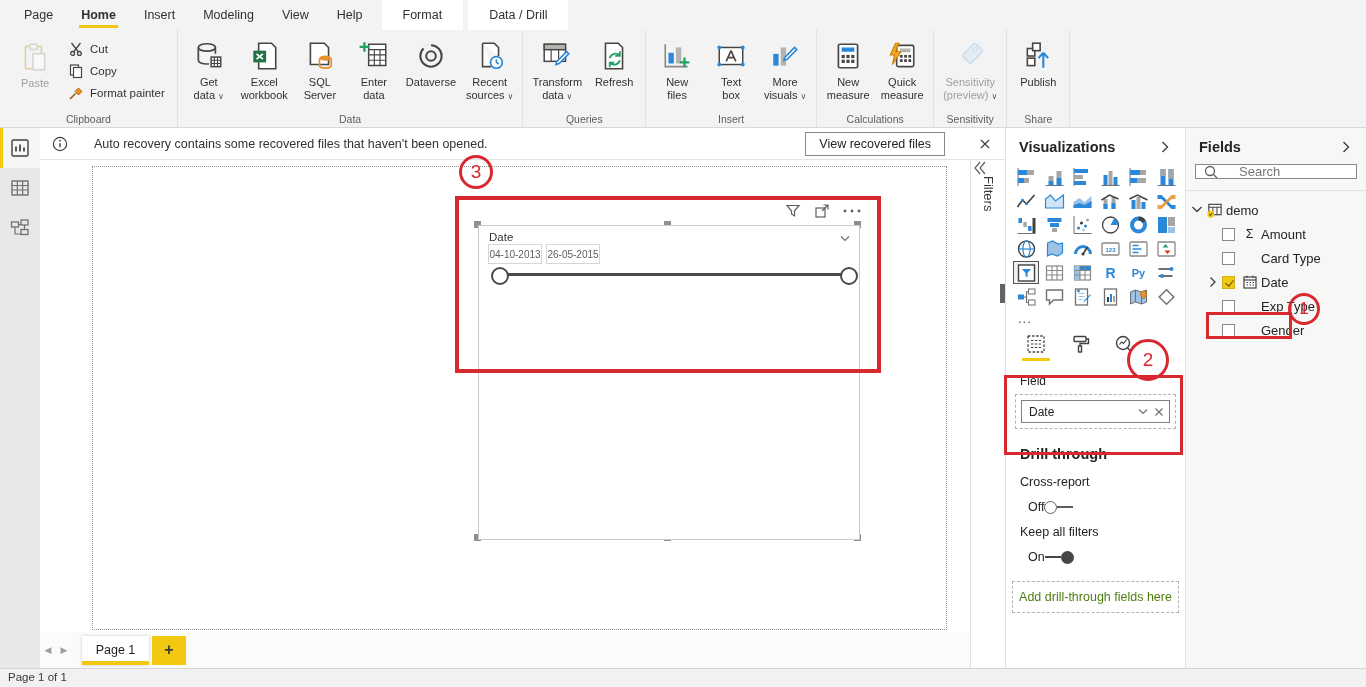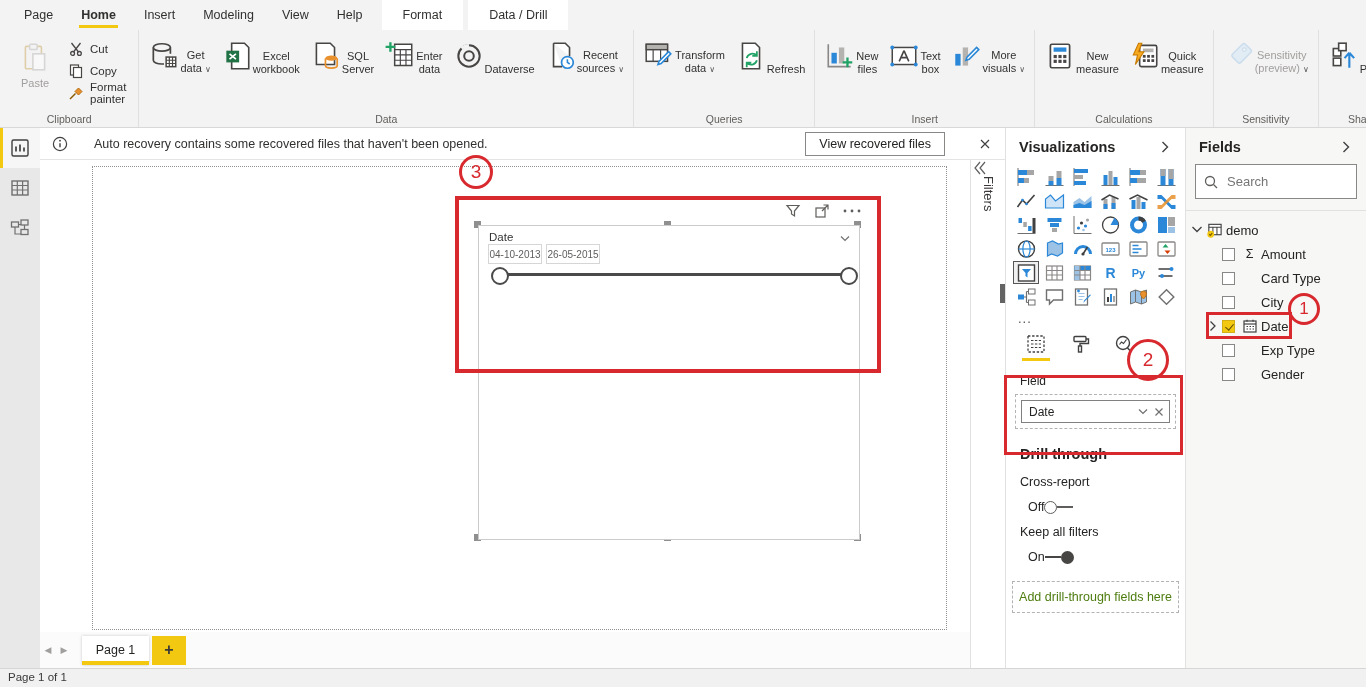--- a/index.html
+++ b/index.html
@@ -13,21 +13,21 @@
   .menu-item{padding:0 14px;font-size:12.5px;line-height:30px;color:#323130;position:relative;cursor:default}
   .menu-item.active{font-weight:700}
   .menu-item.active::after{content:'';position:absolute;left:12px;right:12px;bottom:2px;height:3px;background:#F2C811}
   .ctx-tab{background:#fff;padding:0 21px;line-height:30px;font-size:12.5px;margin-left:5px;color:#323130}
 
   
   .ribbon{position:absolute;left:0;top:30px;width:100%;height:98px;background:#f3f3f3;
           border-bottom:1px solid #d8d8d8;display:flex;box-sizing:border-box}
   .rb-group{position:relative;height:100%;border-right:1px solid #e0e0e0;padding:3px 4px 16px;box-sizing:border-box}
   .rb-buttons{display:flex;align-items:flex-start}
-  .rb-btn{display:flex;flex-direction:row;align-items:flex-end;padding:3px 5px;text-align:center;min-width:44px}
+  .rb-btn{display:flex;flex-direction:column;align-items:center;padding:3px 5px;text-align:center;min-width:44px}
   .rb-btn .ic{height:40px;display:flex;align-items:center;justify-content:center}
   .rb-btn .lbl{font-size:11px;line-height:13px;color:#323130;white-space:nowrap}
   .rb-btn.disabled .lbl{color:#a19f9d}
   .rb-btn.disabled svg{opacity:.45}
   .dd{font-size:8px;color:#555}
   .rb-group-label{position:absolute;bottom:2px;left:0;right:0;text-align:center;font-size:10.5px;color:#605e5c}
   .clip-wrap{display:flex;align-items:flex-start}
   .paste-btn{display:flex;flex-direction:column;align-items:center;padding:4px 9px}
   .paste-btn .lbl{font-size:11px;color:#a19f9d}
   .clip-smalls{display:flex;flex-direction:column;margin-left:2px;padding-top:5px}
@@ -103,22 +103,22 @@
   .tg.off .knob{border:1.5px solid #605e5c;background:#fff}
   .tg.off .track{width:16px;height:2px;background:#605e5c}
   .tg.on .track{width:16px;height:2px;background:#484644}
   .tg.on .knob{background:#484644}
   .add-box{margin:17px 6px 0;border:1px dashed #b3b3b3;text-align:center;padding:8px 2px;font-size:12.5px;
            color:#4d7c0f;background:#fff}
 
   
   .fieldspane{position:absolute;left:1185px;top:128px;width:181px;height:540px;background:#f7f7f6;
               border-left:1px solid #e1e1e1;box-sizing:border-box}
-  .search-box{margin:9px 9px 0;height:35px;border:1px solid #8a8886;background:#fff;display:flex;align-items:center;
-              gap:6px;padding:0 7px;box-sizing:border-box}
+  .search-box{margin:9px 9px 0;height:15px;border:1px solid #8a8886;background:#fff;display:flex;align-items:center;
+              gap:18px;padding:0 7px;box-sizing:border-box}
   .search-box input{border:0;outline:0;width:100%;font-size:13px;color:#605e5c;background:transparent;
                     font-family:"Liberation Sans",sans-serif}
   .fp-divider{height:1px;background:#e1e1e1;margin:11px 0 7px}
   .tree-row{display:flex;align-items:center;height:24px;font-size:13px;color:#252423}
   .sp4{width:4px}.sp20{width:20px}.sp36{width:36px}
   .chev{width:16px;display:flex;align-items:center}
   .cb{width:13px;height:13px;border:1px solid #8a8886;background:#fff;margin-right:6px;box-sizing:border-box;position:relative}
   .cb.checked{background:#F2C811;border-color:#d3af17}
   .cb.checked::after{content:'';position:absolute;left:3.5px;top:1px;width:4px;height:7px;
                      border:solid #5d4d08;border-width:0 1.6px 1.6px 0;transform:rotate(40deg)}
@@ -926,26 +926,20 @@
           <span class="ticon sigma">Σ</span>
           <span class="lab">Amount</span>
         </div>
         <div class="tree-row">
           <span class="sp36"></span>
           <span class="cb"></span>
           <span class="ticon"></span>
           <span class="lab">Card Type</span>
         </div>
         <div class="tree-row">
-          <span class="sp36"></span>
-          <span class="cb"></span>
-          <span class="ticon"></span>
-          <span class="lab">City</span>
-        </div>
-        <div class="tree-row">
           <span class="sp20"></span>
           <span class="chev">
             <svg width="14" height="14" viewBox="0 0 14 14" fill="none">
               <path d="M4.5 2.5L9 7l-4.5 4.5" stroke="#404040" stroke-width="1.3"></path>
             </svg>
           </span>
           <span class="cb checked"></span>
           <span class="ticon">
             <svg width="16" height="16" viewBox="0 0 16 16" fill="none">
               <rect x="2" y="3" width="12" height="11" stroke="#404040" stroke-width="1.2" fill="#fff"></rect>

